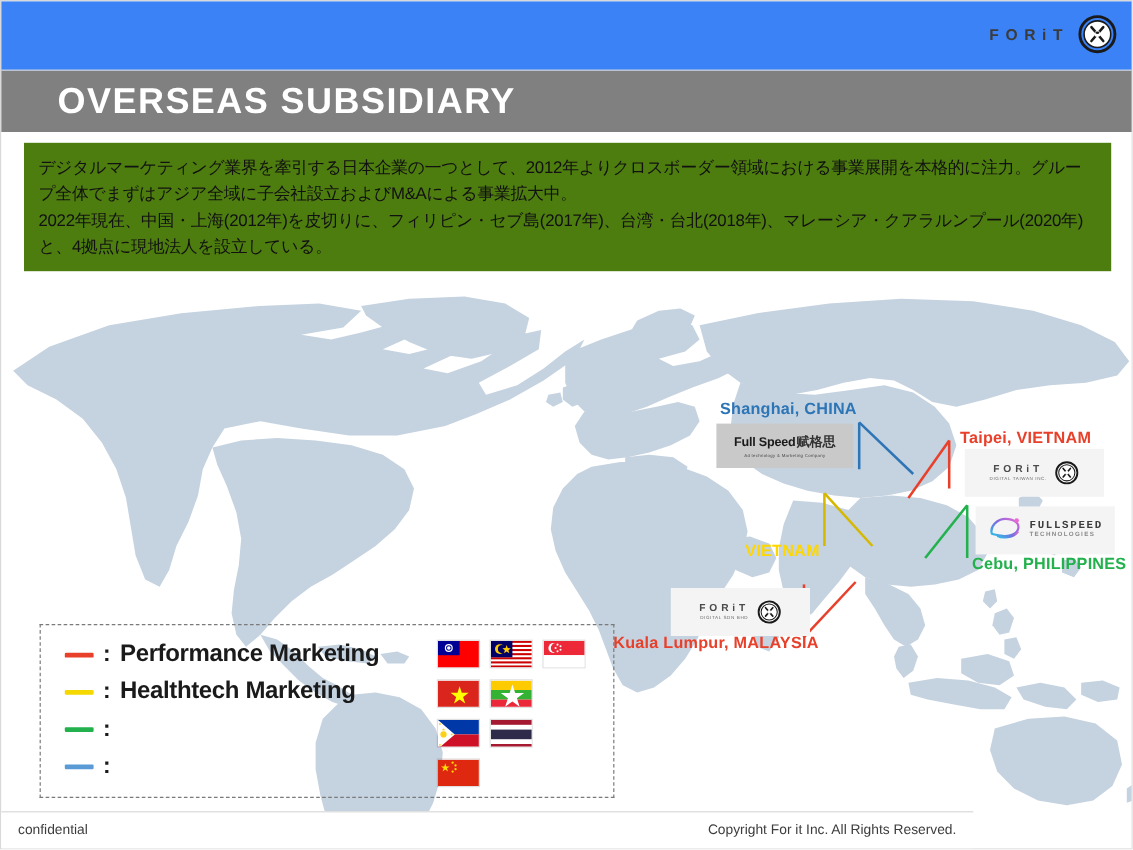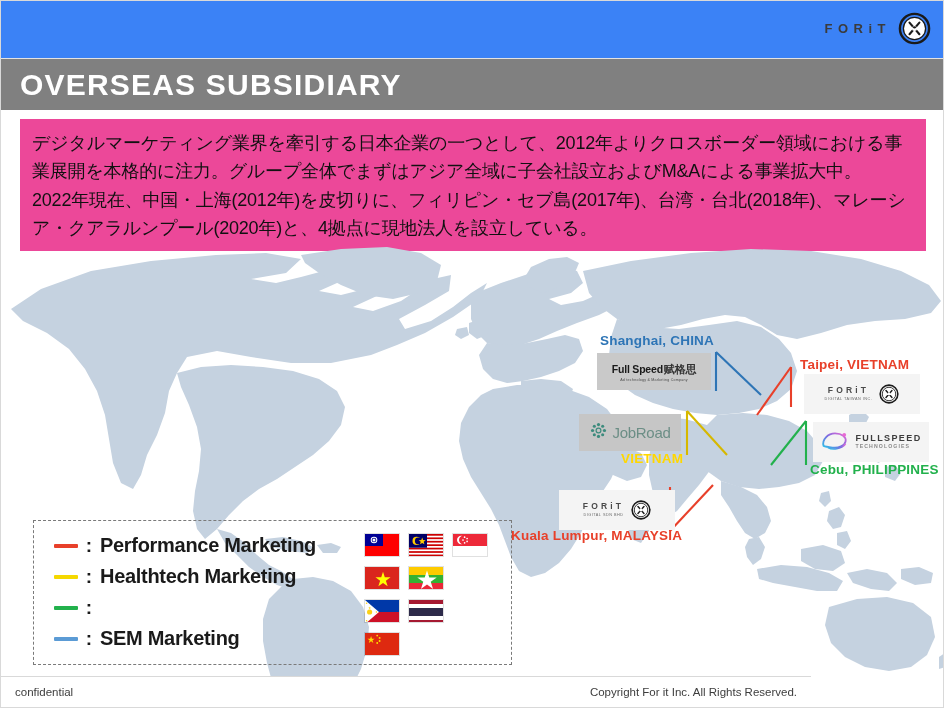--- a/index.html
+++ b/index.html
@@ -49,30 +49,31 @@
     background: #808080;
     display: flex; align-items: center;
   }
   #title-band h1 {
     color: #ffffff;
     font-size: 30px;
     font-weight: 800;
     letter-spacing: 1.2px;
     padding-left: 19px;
     font-family: "Liberation Sans", sans-serif;
+    margin-left: 28px;
   }
 
   
   #lead-copy {
     position: absolute; left: 19px; top: 118px;
     width: 906px; min-height: 103px;
-    background: #ec4899;
+    background: #4d7c0f;
     padding: 10px 12px 9px 12px;
     color: #111111;
-    font-size: 18px;
+    font-size: 14px;
     line-height: 1.57;
     letter-spacing: -0.2px;
     white-space: pre-line;
   }
 
   
   #map-layer {
     position: absolute; left: 0; top: 238px;
     width: 944px; height: 440px;
   }
@@ -145,21 +146,21 @@
   }
 
   
   #card-cebu {
     left: 812px; top: 421px; width: 116px; height: 40px;
     background: #f4f4f4;
     gap: 5px;
   }
   #card-cebu .fst-text { line-height: 1.05; }
   #card-cebu .fst-main {
-    font-size: 9px; font-weight: 800; letter-spacing: 1.4px; color: #3d3d3d;
+    font-size: 9px; font-weight: 800; letter-spacing: 1.4px; color: #3d3d3d; font-family: Liberation Mono, monospace;
   }
   #card-cebu .fst-sub {
     font-size: 5.2px; font-weight: 600; letter-spacing: 1.1px; color: #8a8a8a;
     margin-top: 1px;
   }
 
   
   #legend {
     position: absolute; left: 32px; top: 519px;
     width: 479px; height: 145px;
@@ -346,38 +347,20 @@
         <svg viewBox="0 0 33 33" width="20" height="20">
           <circle cx="16.5" cy="16.5" r="14.6" fill="none" stroke="#1a1a1a" stroke-width="2.6"></circle>
           <circle cx="16.5" cy="16.5" r="11.1" fill="#ffffff" stroke="#1a1a1a" stroke-width="1.4"></circle>
           <path d="M11.5 10.6 L21.4 22.2 M21.4 10.6 L11.5 22.2" stroke="#1a1a1a" stroke-width="2.3" stroke-linecap="round"></path>
           <circle cx="16.5" cy="16.4" r="2.6" fill="#ffffff"></circle>
         </svg>
       </div>
     </div>
   </div>
 
-  <div class="logo-card" id="card-vietnam">
-    <span>
-      <svg viewBox="0 0 22 22" width="17" height="17">
-        <g fill="#3d8b7d">
-          <circle cx="11" cy="11" r="3.1" fill="none" stroke="#3d8b7d" stroke-width="1.5"></circle>
-          <circle cx="11" cy="3.3" r="2.1"></circle>
-            <circle cx="11" cy="18.7" r="2.1"></circle>
-          <circle cx="3.3" cy="11" r="2.1"></circle>
-            <circle cx="18.7" cy="11" r="2.1"></circle>
-          <circle cx="5.6" cy="5.6" r="2.0"></circle>
-            <circle cx="16.4" cy="5.6" r="2.0"></circle>
-          <circle cx="5.6" cy="16.4" r="2.0"></circle>
-            <circle cx="16.4" cy="16.4" r="2.0"></circle>
-        </g>
-      </svg>
-    </span>
-    <span class="jr-text">JobRoad</span>
-  </div>
   <div class="callout-label" style="left:620px;top:450px;color:#FFD700;">VIETNAM</div>
 
   <div class="logo-card" id="card-cebu">
     <span>
       <svg viewBox="0 0 34 26" width="30" height="23">
         <defs>
           <linearGradient id="swooshGrad" x1="0" y1="1" x2="1" y2="0">
             <stop offset="0%" stop-color="#29c2e8"></stop>
             <stop offset="50%" stop-color="#7a6ae0"></stop>
             <stop offset="100%" stop-color="#e86ad4"></stop>
@@ -431,21 +414,20 @@
       </div>
 
       <div class="legend-row">
         <span class="legend-dash" style="background:#22B14C;"></span>
         <span class="legend-colon">:</span>
       </div>
 
       <div class="legend-row">
         <span class="legend-dash" style="background:#5B9BD5;"></span>
         <span class="legend-colon">:</span>
-        <span class="legend-label">SEM Marketing</span>
       </div>
     </div>
 
     <div id="flag-grid">
 
       <div class="flag">
         <svg viewBox="0 0 36 24">
           <rect width="36" height="24" fill="#FE0000"></rect>
           <rect width="18" height="12" fill="#000095"></rect>
           <g fill="#fff">

